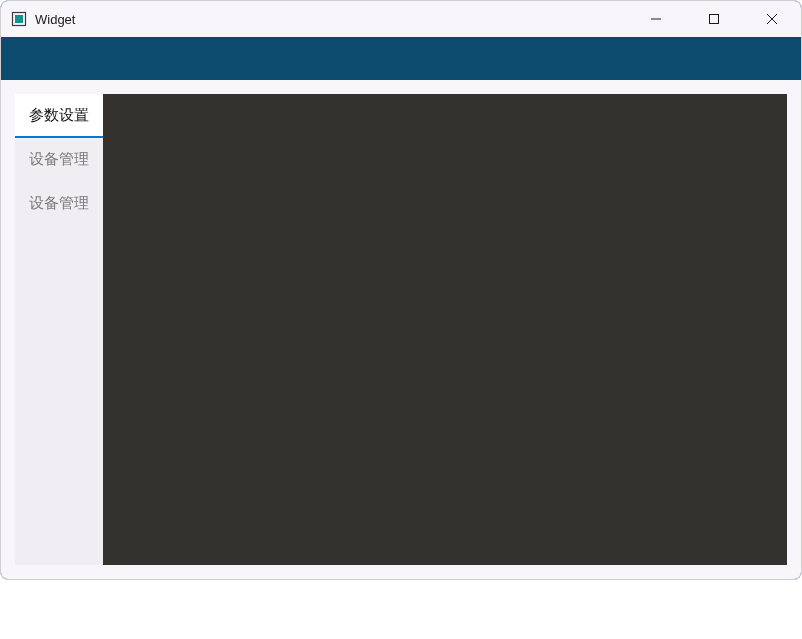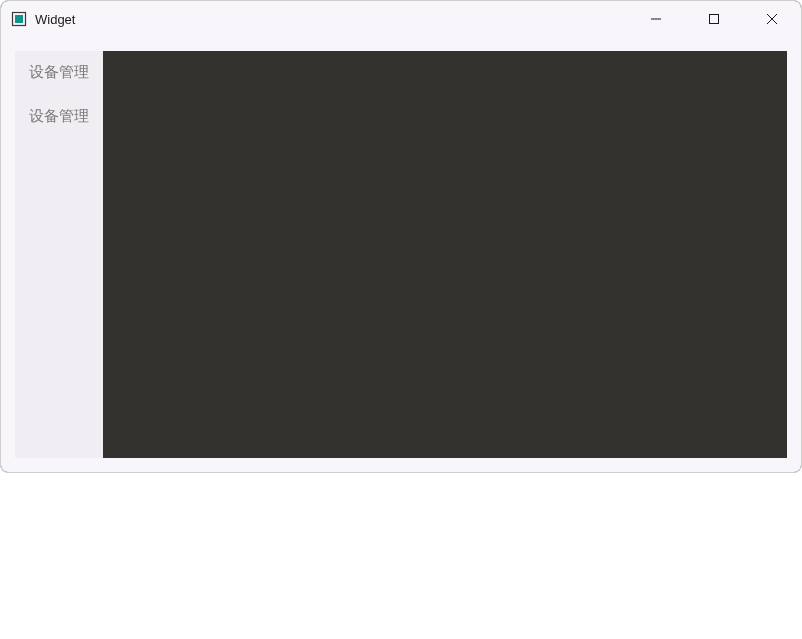--- a/index.html
+++ b/index.html
@@ -1,26 +1,27 @@
 <!DOCTYPE html>
 <html><head>
   <meta charset="utf-8">
   <style>
     * { margin: 0; padding: 0; box-sizing: border-box; }
     html, body { width: 802px; height: 639px; overflow: hidden; font-family: "Segoe UI", "Microsoft YaHei", Arial, sans-serif; background: #ffffff; }
 
     .window {
       width: 802px;
-      height: 473px;
+      height: 580px;
       border: 1px solid #cfcfcf;
       border-radius: 8px;
       background: #0c4a6e;
       display: flex;
       flex-direction: column;
       overflow: hidden;
+      gap: 43px;
     }
 
     .titlebar {
       height: 36px;
       display: flex;
       align-items: center;
       background: #f8f6fa;
       padding-left: 10px;
       flex: 0 0 36px;
     }
@@ -106,20 +107,23 @@
         <svg width="10" height="10" viewBox="0 0 10 10">
           <line x1="0" y1="0" x2="10" y2="10" stroke="currentColor" stroke-width="1"></line>
           <line x1="10" y1="0" x2="0" y2="10" stroke="currentColor" stroke-width="1"></line>
         </svg>
       </div>
     </div>
   </div>
 
   <div class="client">
     <div class="tabbar">
+      <div class="tab active">
+        <span>参数设置</span>
+      </div>
       <div class="tab">
         <span>设备管理</span>
       </div>
       <div class="tab">
         <span>设备管理</span>
       </div>
     </div>
     <div class="content"></div>
   </div>
 

